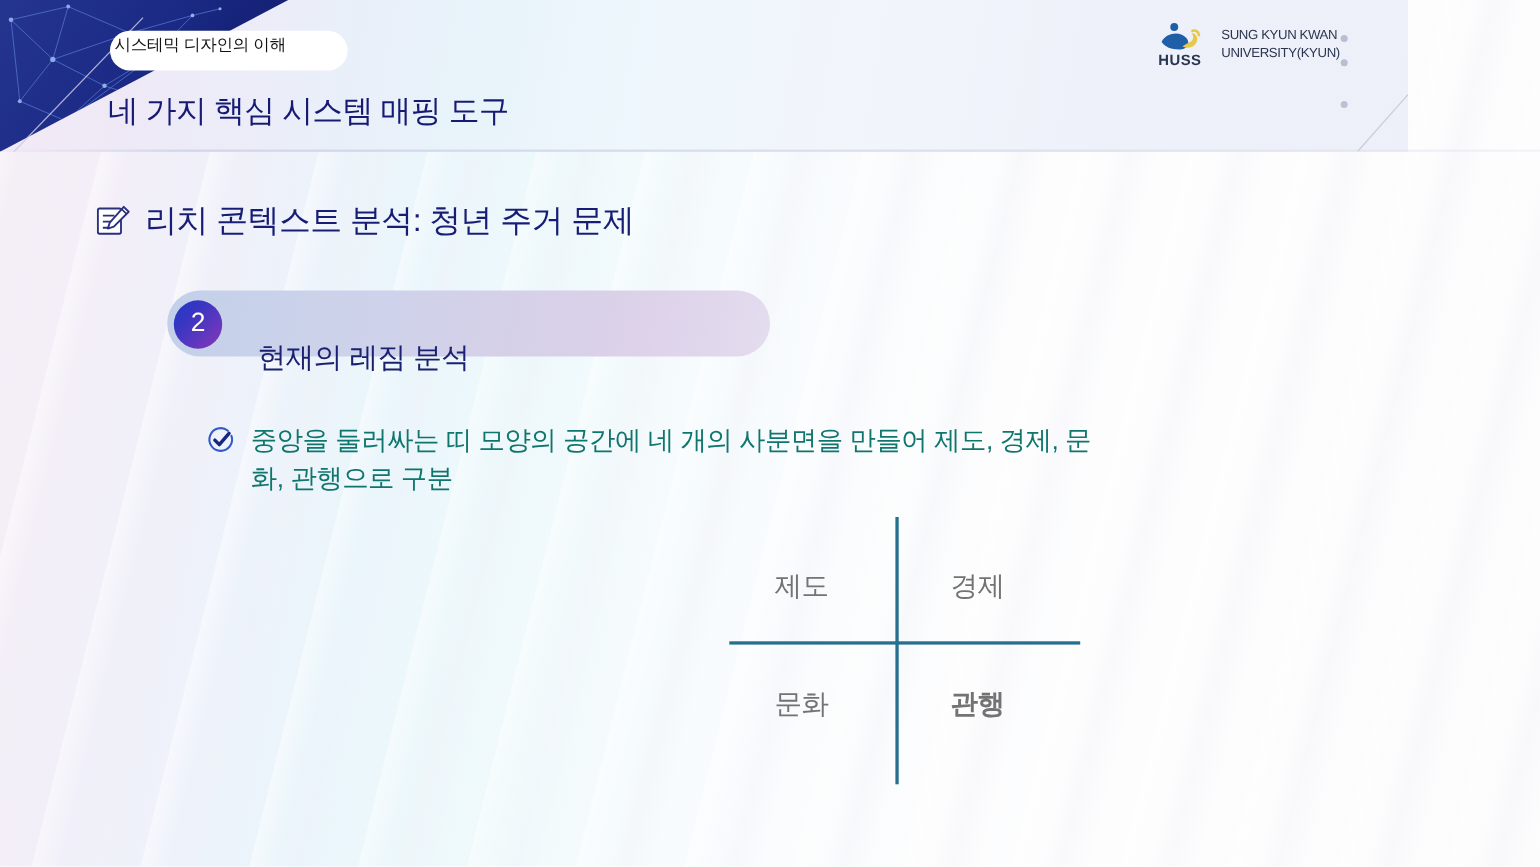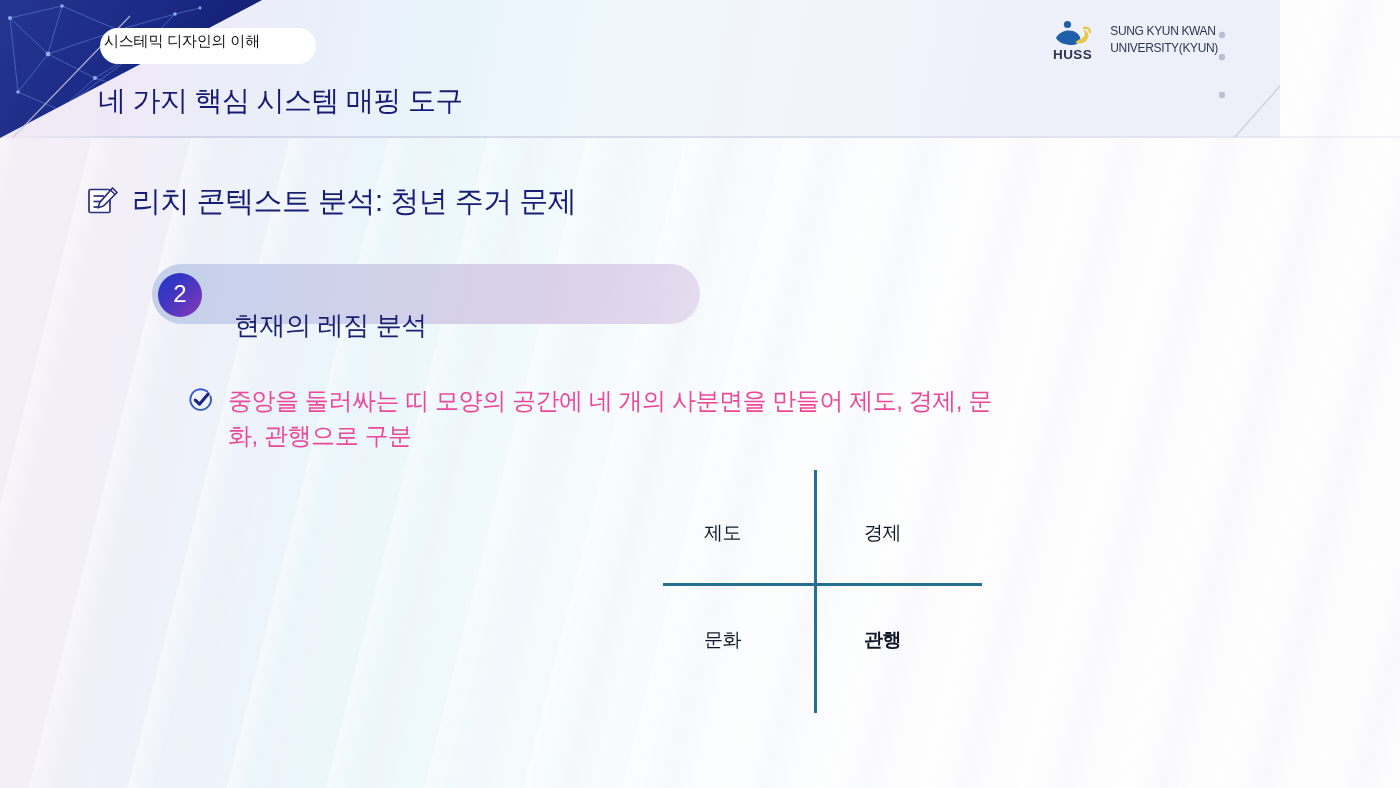--- a/index.html
+++ b/index.html
@@ -219,21 +219,21 @@
     position: absolute;
     left: 188px; top: 383px;
     display: flex;
     gap: 14px;
     width: 820px;
   }
   .bullet-icon { flex: 0 0 auto; margin-top: 4px; display: block; }
   .bullet-text {
     font-size: 24px;
     line-height: 35px;
-    color: #ec4899;
+    color: #0f766e;
     letter-spacing: -.45px;
   }
 
   
   .quadrant {
     position: absolute;
     left: 655px; top: 462px;
     width: 334px; height: 252px;
   }
   .q-vline {
@@ -243,23 +243,23 @@
     background: #25708f;
   }
   .q-hline {
     position: absolute;
     left: 8px; top: 121px;
     width: 319px; height: 3px;
     background: #25708f;
   }
   .q-label {
     position: absolute;
-    font-size: 19px;
+    font-size: 25px;
     line-height: 30px;
-    color: #0f172a;
+    color: #737373;
     letter-spacing: -.4px;
     white-space: nowrap;
   }
   .q-tl { left: 49px;  top: 56px; }
   .q-tr { left: 209px; top: 56px; }
   .q-bl { left: 49px;  top: 163px; }
   .q-br { left: 209px; top: 163px; font-weight: bold; }
 </style>
 </head>
 <body>

